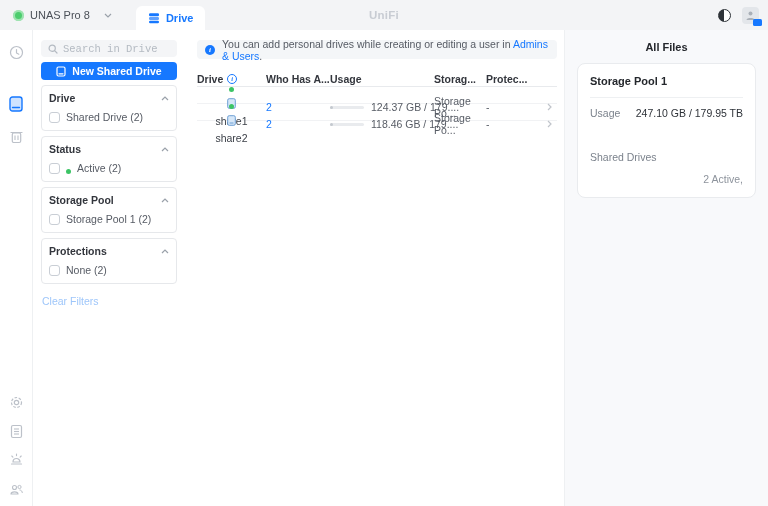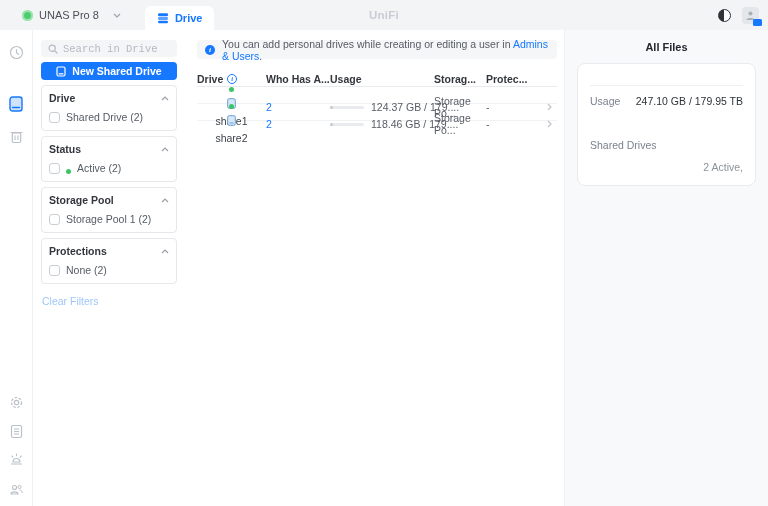--- a/index.html
+++ b/index.html
@@ -8,21 +8,21 @@
     font-family:"Liberation Sans", sans-serif;
     font-size:10.5px;
     color:#23262b;
     background:#fff;
     overflow:hidden;
   }
 
   
   .topbar {
     position:relative; height:30px; background:#f3f4f6;
-    display:flex; align-items:center;padding-left:9px;
+    display:flex; align-items:center;
   }
   .console-switcher {
     display:flex; align-items:center; gap:6px;
     padding:0 10px 0 13px; height:100%; cursor:pointer;
   }
   .console-dot {
     width:11px; height:11px; border-radius:50%;
     background:#4ccd6e;
     box-shadow:inset 0 0 0 2px rgba(255,255,255,.45);
   }
@@ -426,20 +426,21 @@
               </svg>
           </div>
         </div>
       </div>
     </div>
   </div>
 
   <div class="details">
     <div class="details-title">All Files</div>
     <div class="pool-card">
+      <div class="pool-title">Storage Pool 1</div>
       <div class="pool-divider"></div>
       <div class="kv">
         <span class="k">Usage</span>
         <span class="v-dark">247.10 GB / 179.95 TB</span>
       </div>
       <div class="kv">
         <span class="k">Shared Drives</span>
         <span class="v-muted">2 Active,</span>
       </div>
     </div>

